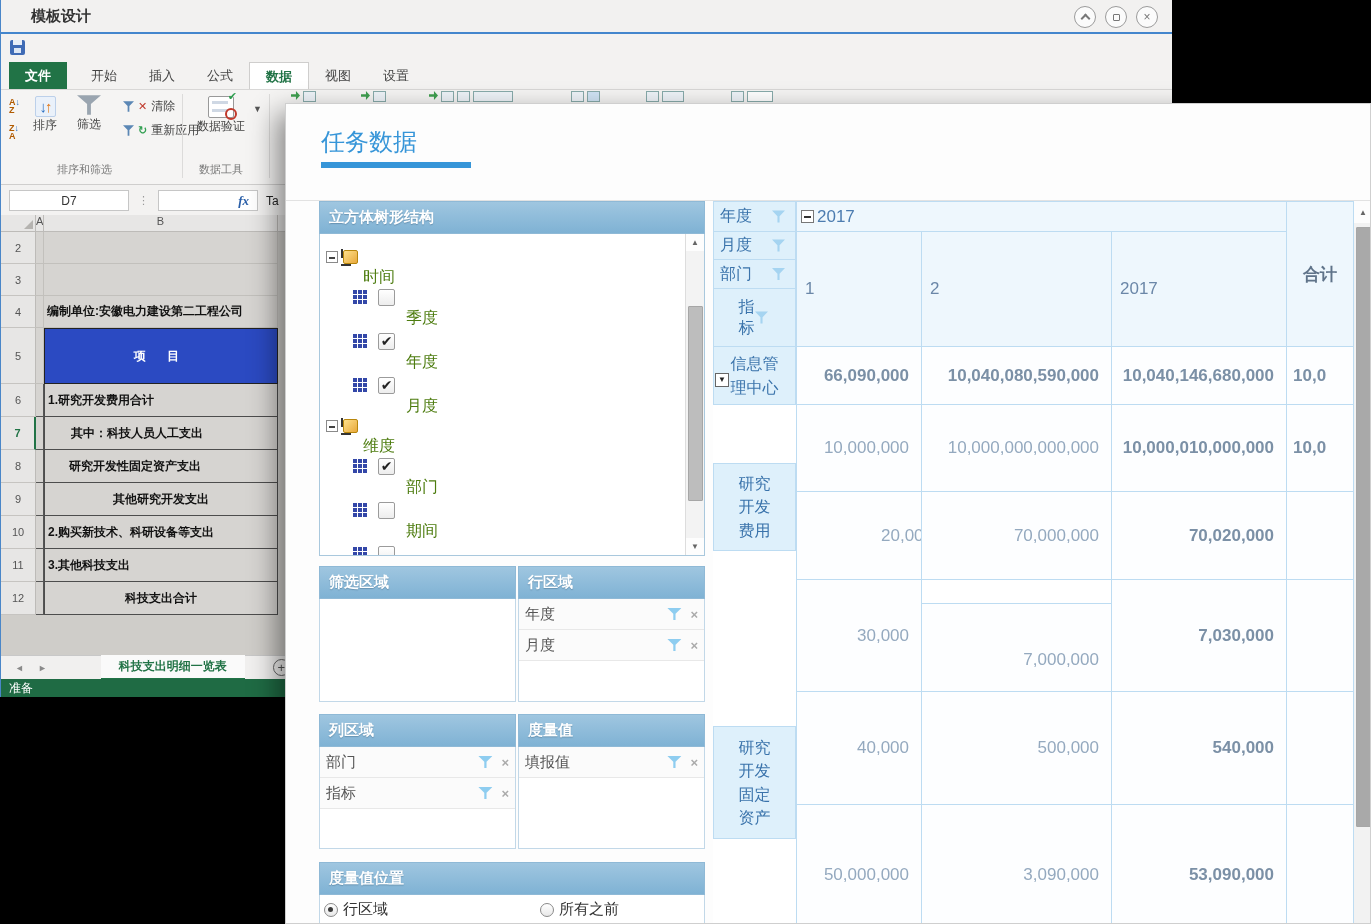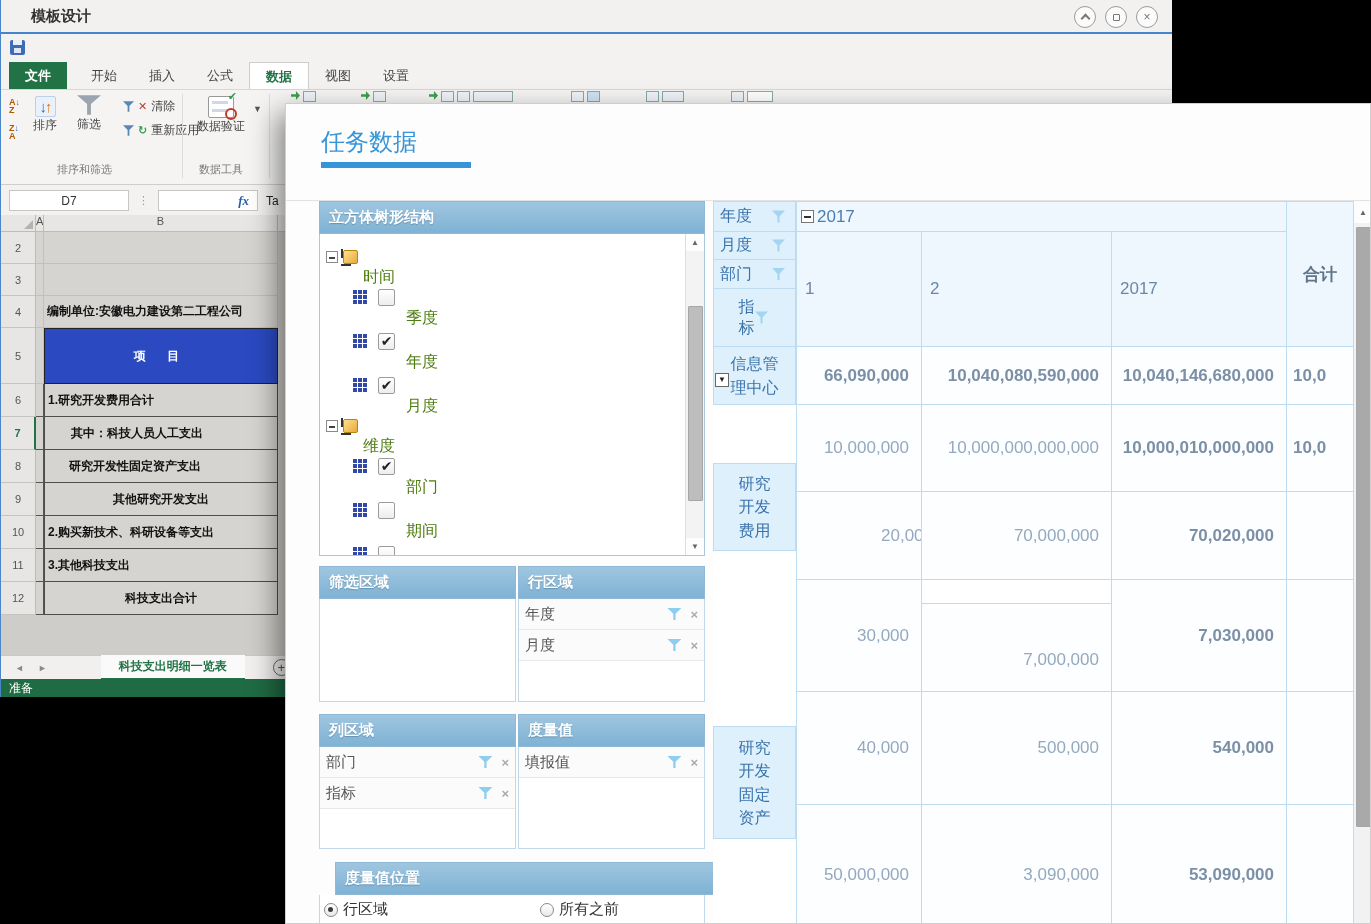--- a/index.html
+++ b/index.html
@@ -99,21 +99,21 @@
   .sthumb{position:absolute;left:2px;width:15px;background:#bdbdbd;border:1px solid #a6a6a6;border-radius:1px;}
 
   .area-col{position:absolute;width:197px;}
   .area-col.right{left:199px;width:187px;}
   .area-hdr{height:33px;border:1px solid #8fb9d6;}
   .area-body{background:#fff;border:1px solid #c2d8e8;border-top:none;overflow:hidden;}
   .aitem{height:31px;display:flex;align-items:center;background:#fbfbfb;border-bottom:1px solid #e8e8e8;padding:0 6px;font-size:15px;color:#555;}
   .aitem .sp{flex:1;}
   .f-blue{width:14px;height:14px;background:#8ecdf0;clip-path:polygon(0 8%,100% 8%,58% 48%,58% 92%,42% 92%,42% 48%);filter:drop-shadow(0 0 1px #5aa7d8);flex:none;}
   .xic{color:#aaa;font-size:13px;font-weight:700;margin-left:9px;flex:none;}
-  .mpos-hdr{position:absolute;left:16px;width:386px;height:33px;border:1px solid #8fb9d6;}
+  .mpos-hdr{position:absolute;left:0;width:386px;height:33px;border:1px solid #8fb9d6;}
   .mpos-body{position:absolute;left:0;width:386px;height:30px;background:#fff;border:1px solid #c2d8e8;border-top:none;display:flex;align-items:center;}
   .ropt{display:flex;align-items:center;gap:5px;font-size:15px;color:#333;}
   .radio{width:14px;height:14px;border:1.5px solid #8a8a8a;border-radius:50%;background:linear-gradient(#fff,#e8e8e8);position:relative;flex:none;}
   .radio.on::after{content:"";position:absolute;left:3px;top:3px;width:5px;height:5px;border-radius:50%;background:#3c3c3c;}
 
   
   .pivot{position:absolute;left:427px;top:97px;width:659px;height:724px;background:#fff;overflow:hidden;}
   .pcell{position:absolute;border:1px solid #bddcf2;display:flex;align-items:center;}
   .phdr{background:#def0fb;color:#3a73ab;font-size:16px;}
   .phdr .lbl{flex:1;padding-left:6px;}

